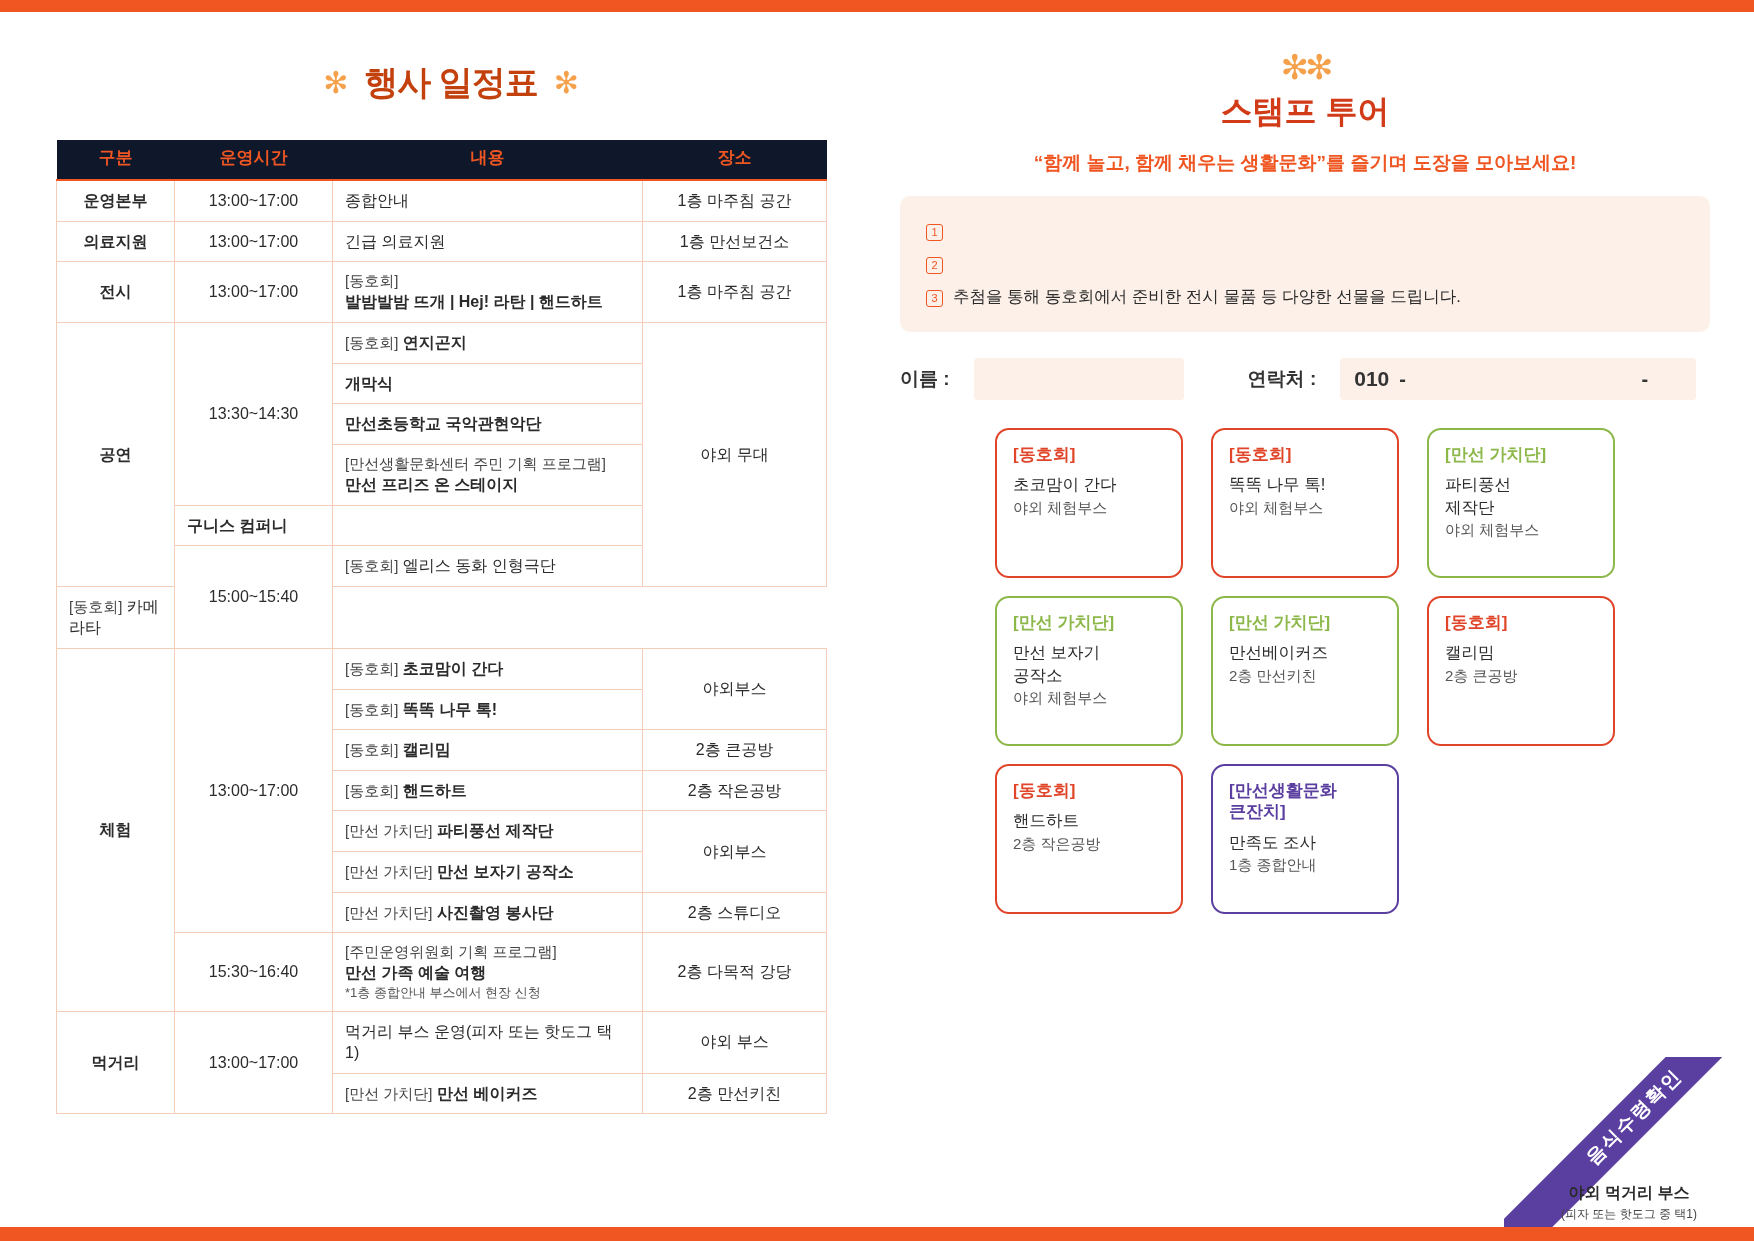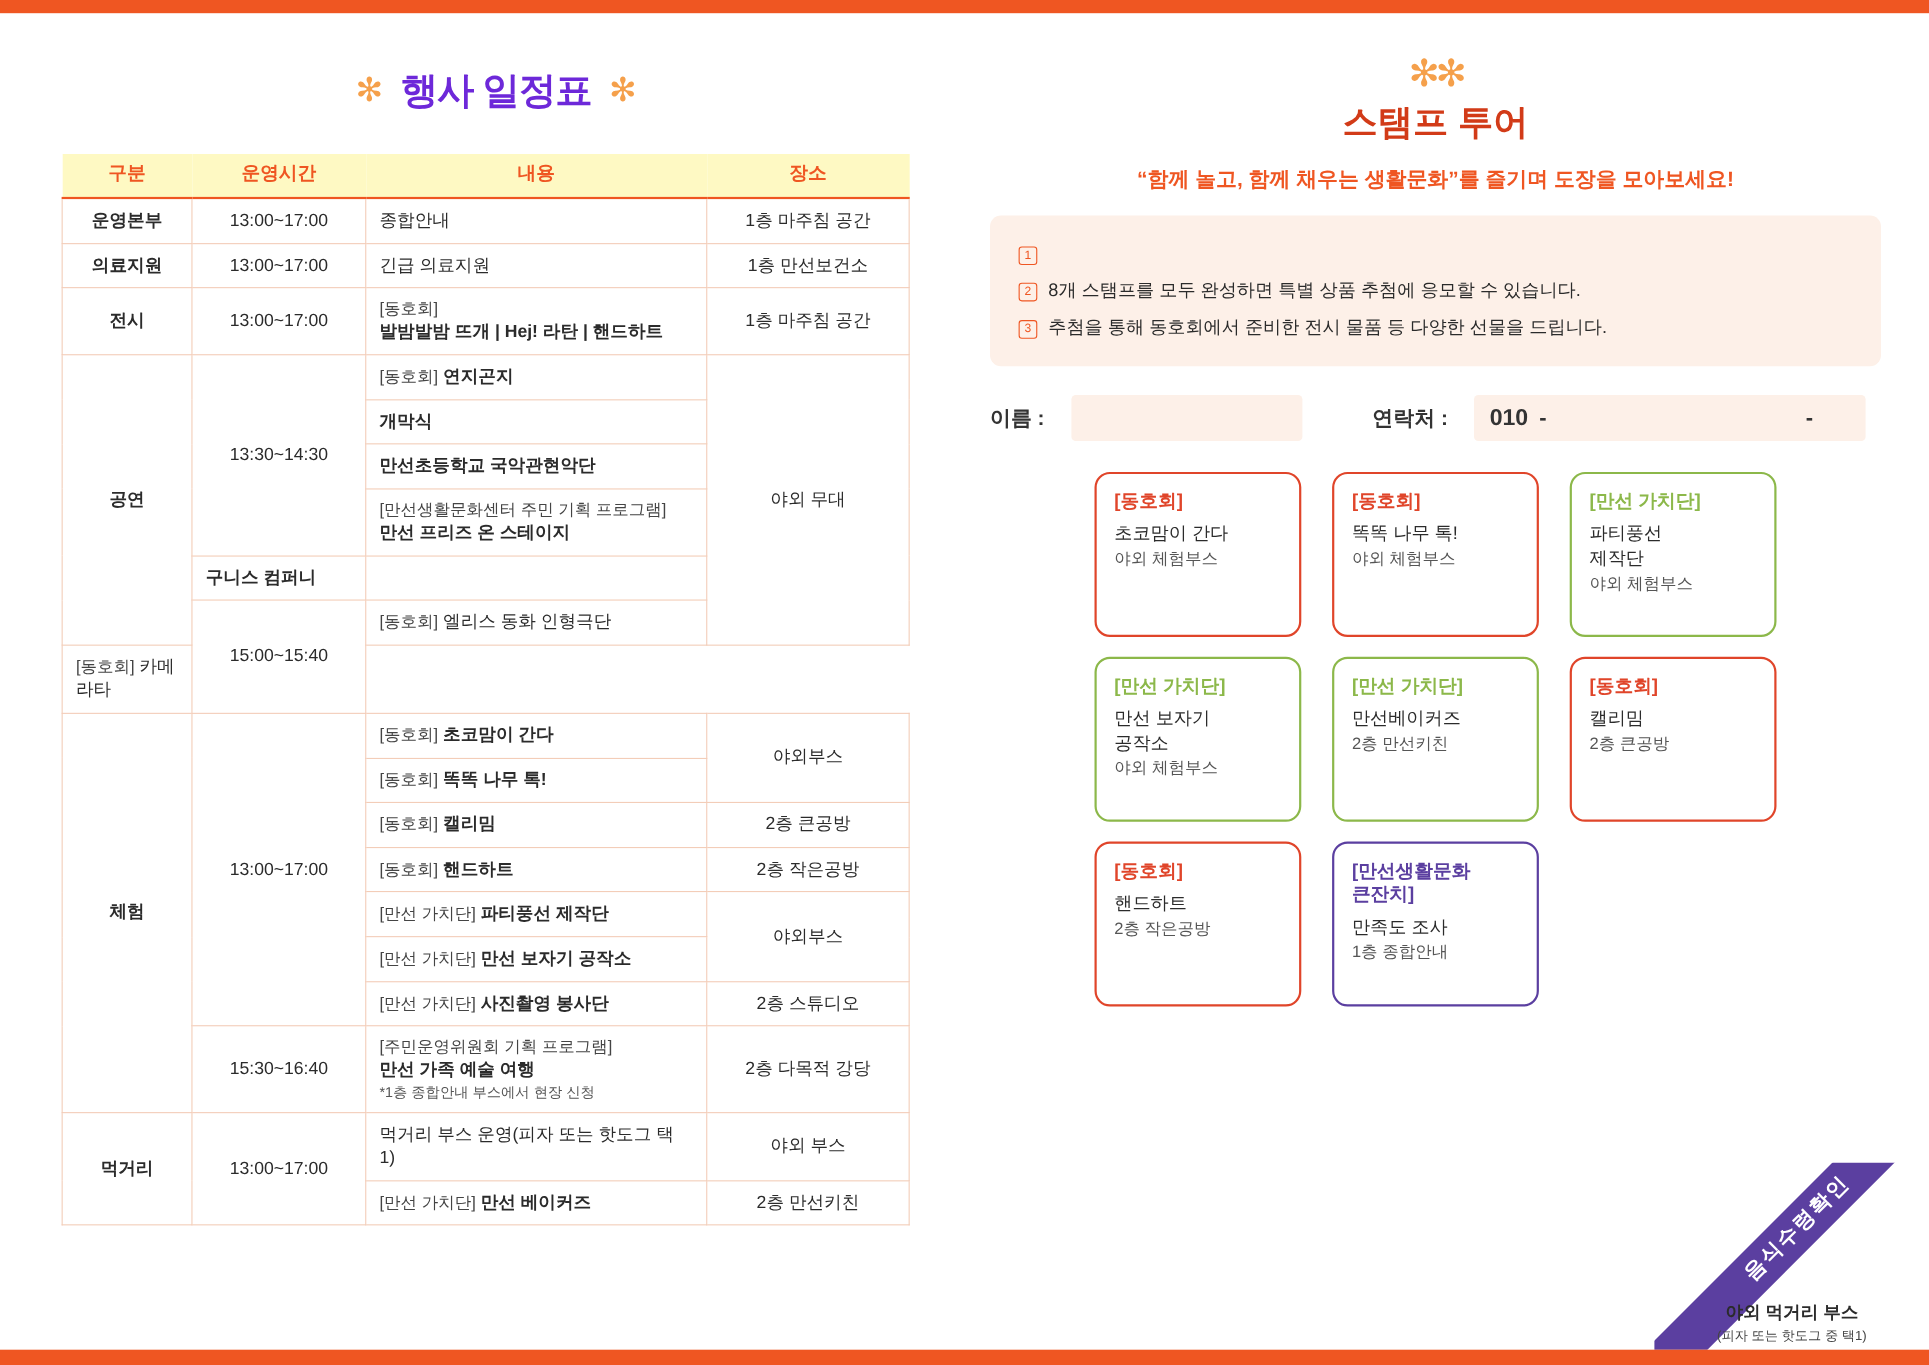--- a/index.html
+++ b/index.html
@@ -34,41 +34,41 @@
   .left-title-row {
     display: flex;
     align-items: center;
     justify-content: center;
     gap: 16px;
     margin-bottom: 34px;
   }
   .left-title {
     font-size: 34px;
     font-weight: bold;
-    color: #6d28d9;
+    color: #c2410c;
     letter-spacing: -1px;
   }
   .spark {
     color: #f5a04b;
     font-size: 30px;
     line-height: 1;
   }
 
   table.schedule {
     border-collapse: collapse;
     width: 770px;
     table-layout: fixed;
   }
   table.schedule th {
     font-size: 17px;
     font-weight: bold;
     color: #ef5622;
     padding: 6px 4px 10px 4px;
     border: none;
-    background: #fef9c3;
+    background: #0f172a;
   }
   table.schedule td {
     border: 1px solid #f3cdb8;
     font-size: 16px;
     color: #2b2b2b;
     padding: 9px 12px;
     vertical-align: middle;
     background: #ffffff;
     line-height: 1.35;
   }
@@ -433,21 +433,20 @@
   <div class="stamp-spark">✻✻</div>
   <div class="stamp-title">스탬프 투어</div>
   <div class="stamp-sub">“함께 놀고, 함께 채우는 생활문화”를 즐기며 도장을 모아보세요!</div>
 
   <div class="notice-box">
     <div class="notice-row">
       <span class="notice-num">1</span>
     </div>
     <div class="notice-row">
       <span class="notice-num">2</span>
-      <span>8개 스탬프를 모두 완성하면 특별 상품 추첨에 응모할 수 있습니다.</span>
     </div>
     <div class="notice-row">
       <span class="notice-num">3</span>
       <span>추첨을 통해 동호회에서 준비한 전시 물품 등 다양한 선물을 드립니다.</span>
     </div>
   </div>
 
   <div class="fields">
     <span class="field-label">이름 :</span>
     <div class="field-blank fb-name"></div>

